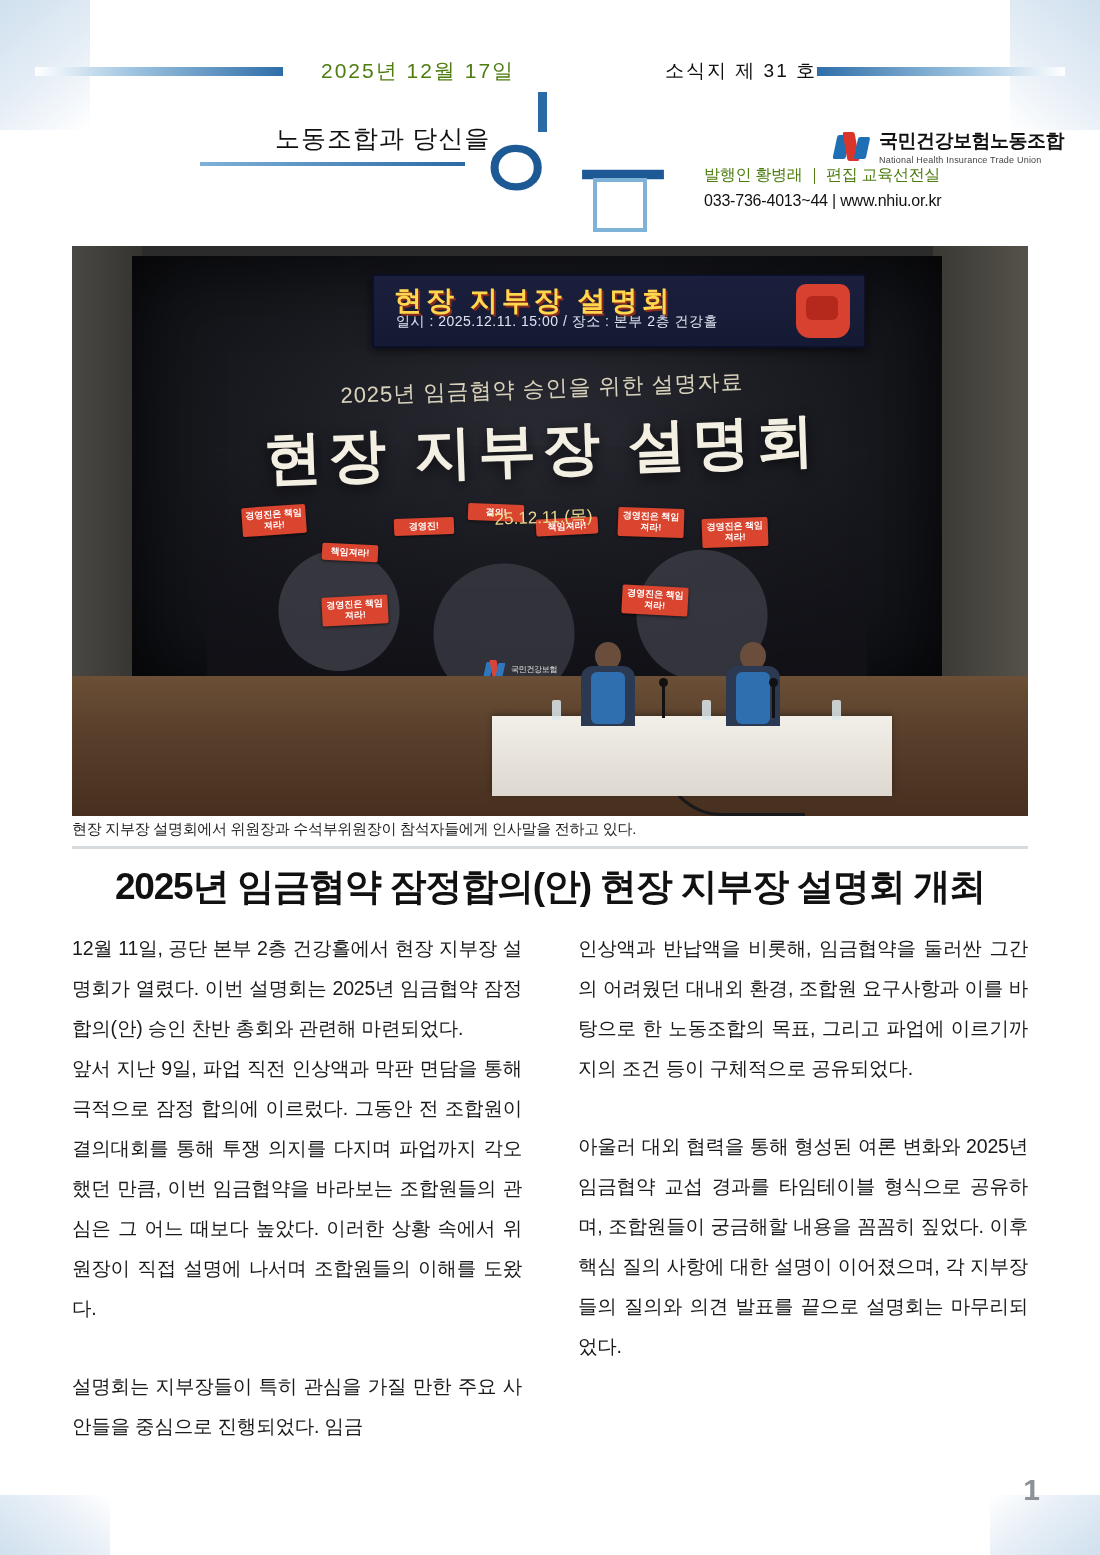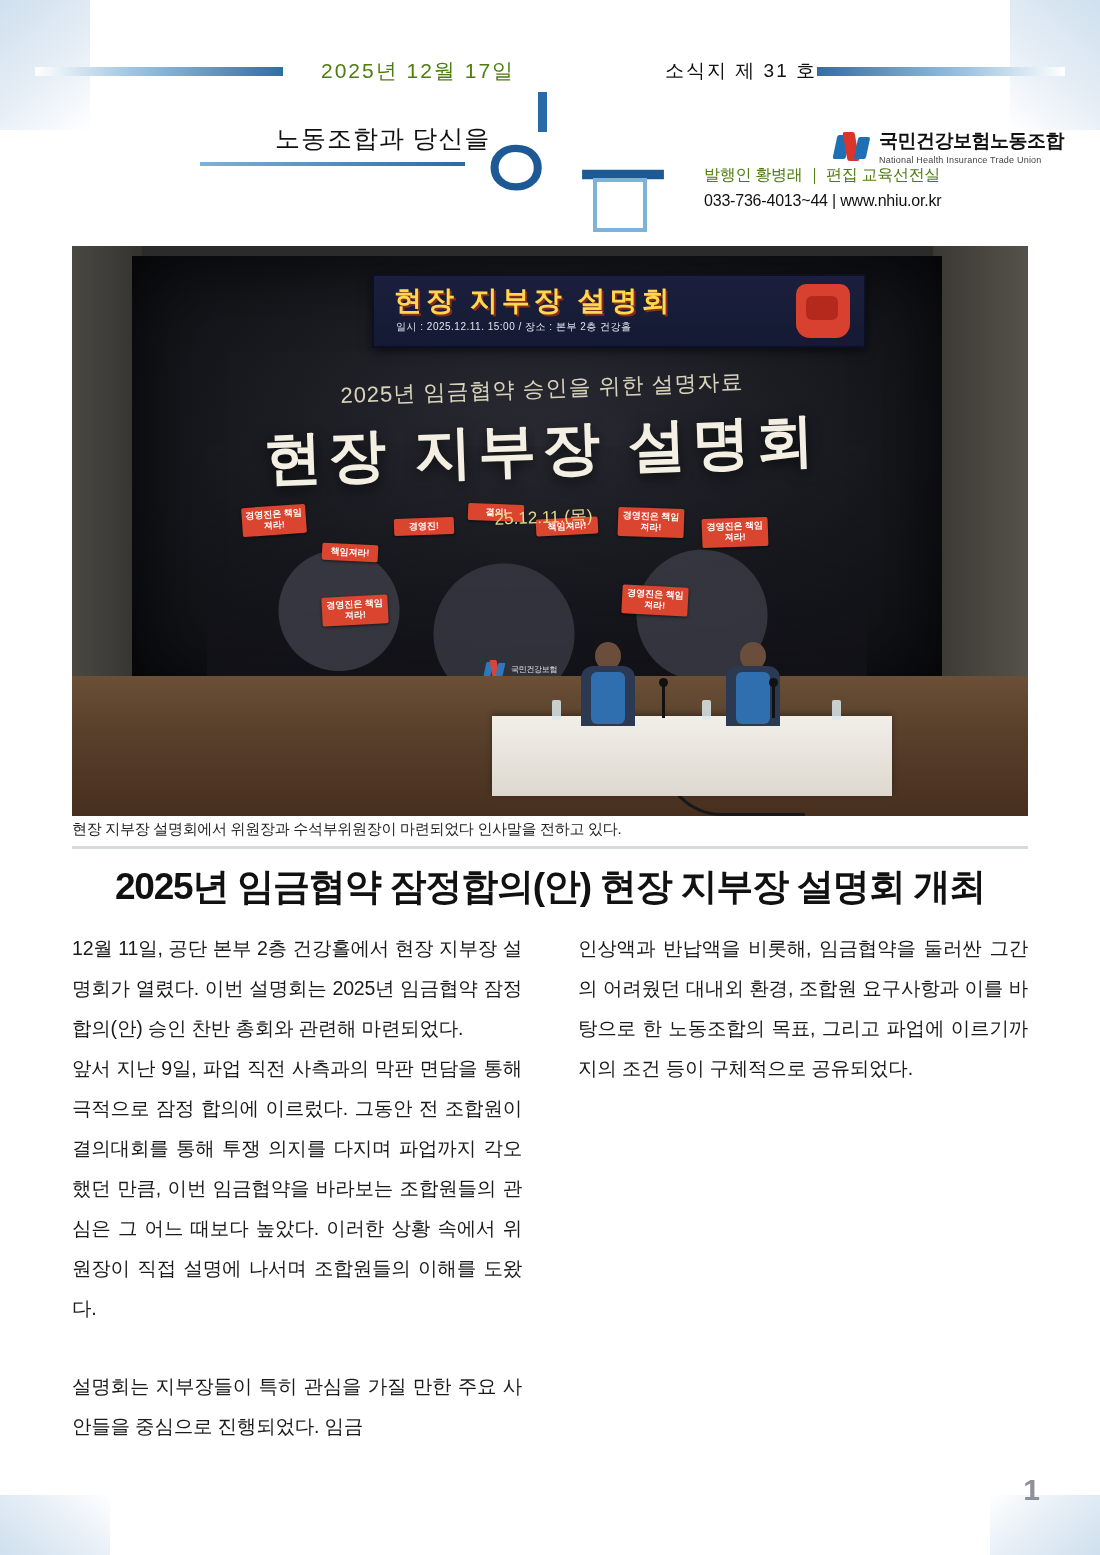--- a/index.html
+++ b/index.html
@@ -233,22 +233,22 @@
     position: absolute;
     left: 20px; top: 6px;
     font-size: 28px;
     font-weight: 800;
     color: #ffd84d;
     letter-spacing: 4px;
     text-shadow: 2px 2px 0 #8a2a1f;
   }
   .banner .bsub {
     position: absolute;
-    left: 22px; top: 44px;
-    font-size: 10px;
+    left: 22px; top: 37px;
+    font-size: 14px;
     color: #dfe4f2;
     letter-spacing: .5px;
   }
   .banner .fist {
     position: absolute;
     right: 14px; top: 8px;
     width: 54px; height: 54px;
     background: #d8402f;
     border-radius: 10px 10px 14px 14px;
   }
@@ -555,31 +555,32 @@
       <div class="body"></div>
       <div class="vest"></div>
   </div>
   <div class="mic m1"></div>
   <div class="mic m2"></div>
   <div class="bottle" style="left:480px;"></div>
   <div class="bottle" style="left:630px;"></div>
   <div class="bottle" style="left:760px;"></div>
 </div>
 
-<div class="caption">현장 지부장 설명회에서 위원장과 수석부위원장이 마련되었다 인사말을 전하고 있다.</div>
+<div class="caption">현장 지부장 설명회에서 위원장과 수석부위원장이 참석자들에게 인사말을 전하고 있다.</div>
 <div class="caption-rule"></div>
 
 <div class="headline">2025년 임금협약 잠정합의(안) 현장 지부장 설명회 개최</div>
 
 <div class="cols">
   <div class="col">
     <p>12월 11일, 공단 본부 2층 건강홀에서 현장 지부장 설명회가 열렸다. 이번 설명회는 2025년 임금협약 잠정합의(안) 승인 찬반 총회와 관련해 마련되었다.</p>
-    <p>앞서 지난 9일, 파업 직전 사측과의 막판 면담을 통해 극적으로 잠정 합의에 이르렀다. 그동안 전 조합원이 결의대회를 통해 투쟁 의지를 다지며 파업까지 각오했던 만큼, 이번 임금협약을 바라보는 조합원들의 관심은 그 어느 때보다 높았다. 이러한 상황 속에서 위원장이 직접 설명에 나서며 조합원들의 이해를 도왔다.</p>
+    <p>앞서 지난 9일, 파업 직전 인상액과 막판 면담을 통해 극적으로 잠정 합의에 이르렀다. 그동안 전 조합원이 결의대회를 통해 투쟁 의지를 다지며 파업까지 각오했던 만큼, 이번 임금협약을 바라보는 조합원들의 관심은 그 어느 때보다 높았다. 이러한 상황 속에서 위원장이 직접 설명에 나서며 조합원들의 이해를 도왔다.</p>
     <div class="gap"></div>
     <p>설명회는 지부장들이 특히 관심을 가질 만한 주요 사안들을 중심으로 진행되었다. 임금</p>
   </div>
   <div class="col">
     <p>인상액과 반납액을 비롯해, 임금협약을 둘러싼 그간의 어려웠던 대내외 환경, 조합원 요구사항과 이를 바탕으로 한 노동조합의 목표, 그리고 파업에 이르기까지의 조건 등이 구체적으로 공유되었다.</p>
     <div class="gap"></div>
+    <p>아울러 대외 협력을 통해 형성된 여론 변화와 2025년 임금협약 교섭 경과를 타임테이블 형식으로 공유하며, 조합원들이 궁금해할 내용을 꼼꼼히 짚었다. 이후 핵심 질의 사항에 대한 설명이 이어졌으며, 각 지부장들의 질의와 의견 발표를 끝으로 설명회는 마무리되었다.</p>
   </div>
 </div>
 
 <div class="page-num">1</div>
 
 </body></html>

